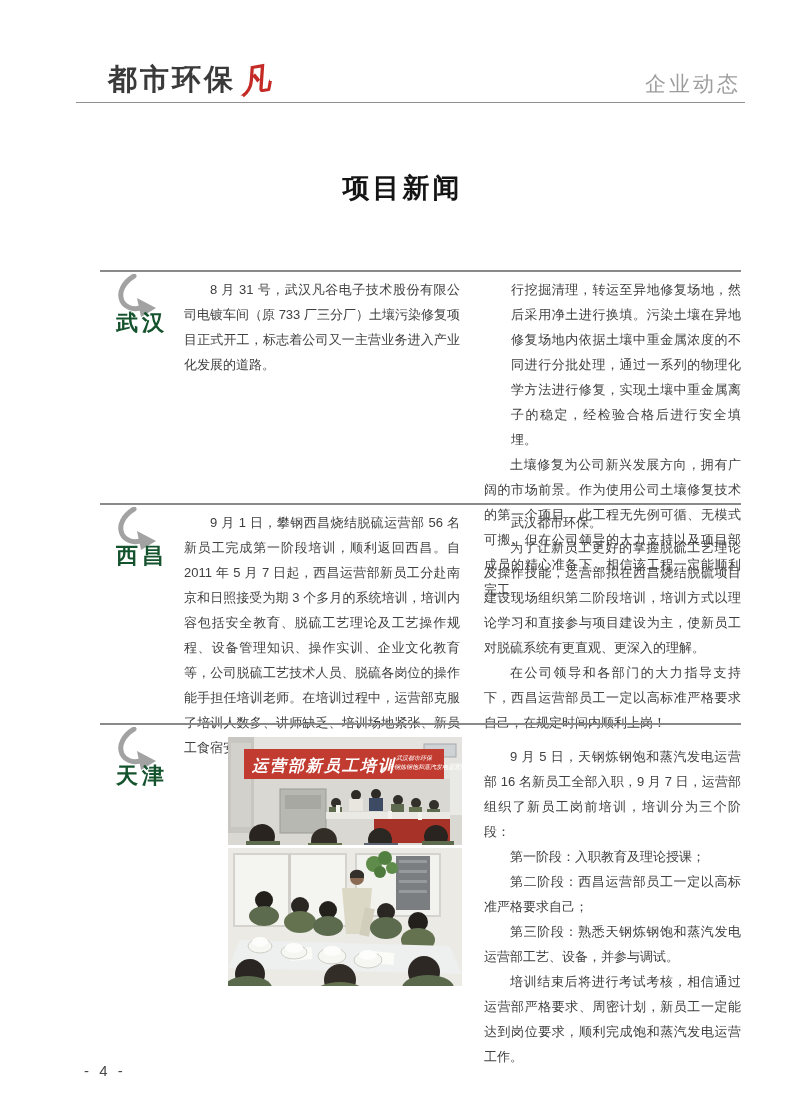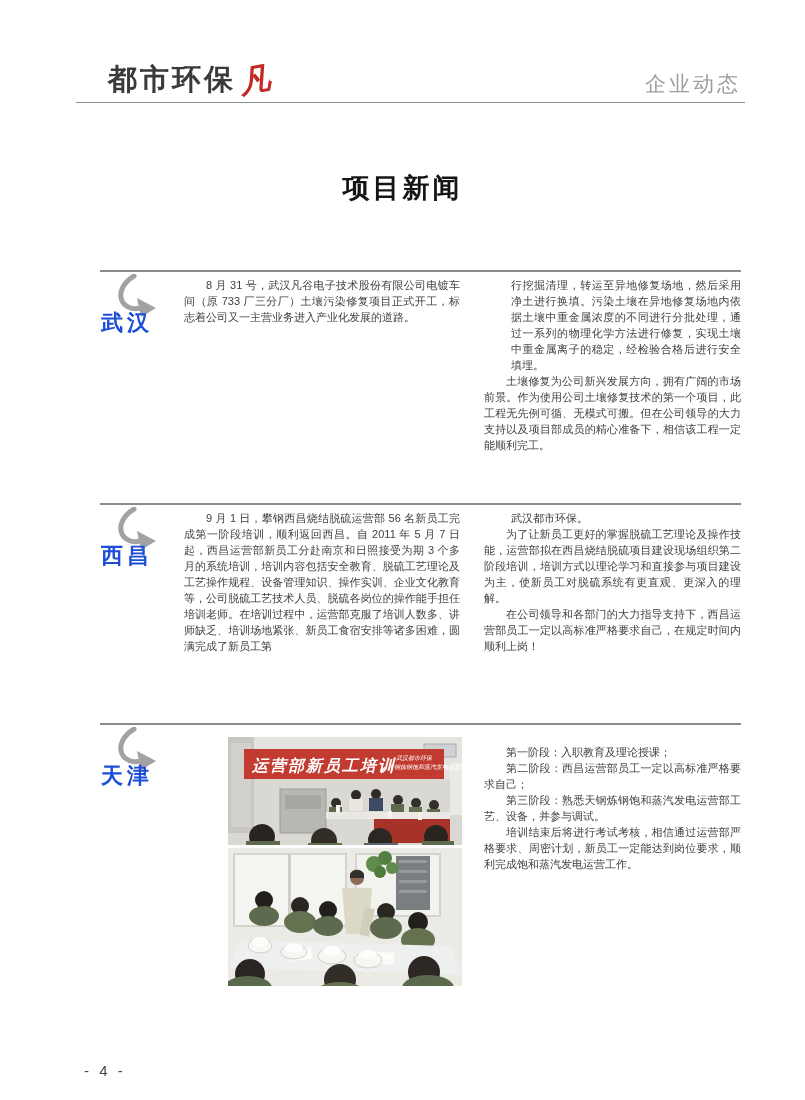--- a/index.html
+++ b/index.html
@@ -30,24 +30,24 @@
   .page-title {
     position:absolute; left:0; top:170px; width:805px; margin:0;
     text-align:center; font-family:"DejaVu Serif","Liberation Serif",serif;
     font-weight:bold; font-size:27px; letter-spacing:3px; color:#141414;
   }
 
   
   .section-rule { position:absolute; left:100px; width:641px; height:2px; background:#8a8a8a; }
   .swoosh { position:absolute; left:110px; width:52px; height:44px; }
   .city-label {
-    position:absolute; left:101px; font-size:22px; font-weight:bold;
-    color:#1d4ed8; letter-spacing:4px;
-  }
-  .col { position:absolute; font-size:11px; line-height:16px; text-align:justify; color:#3f3f3f; }
+    position:absolute; left:116px; font-size:22px; font-weight:bold;
+    color:#14532d; letter-spacing:4px;
+  }
+  .col { position:absolute; font-size:13px; line-height:25px; text-align:justify; color:#3f3f3f; }
   .col p { margin:0; text-indent:2em; }
   .col p.cont { text-indent:0;margin-left:27px; }
   .col-a { left:184px; width:276px; }
   .col-b { left:484px; width:257px; }
 
   
   .photo-stack { position:absolute; left:228px; top:737px; width:234px;font-style:italic; }
   .photo { display:block; margin:0 0 3px 0; }
 
   
@@ -211,20 +211,21 @@
         <circle cx="22" cy="126" r="15" fill="#2a2522"></circle>
           <ellipse cx="20" cy="140" rx="24" ry="12" fill="#5a684c"></ellipse>
         <circle cx="112" cy="132" r="16" fill="#332d28"></circle>
           <ellipse cx="112" cy="146" rx="26" ry="12" fill="#65724f"></ellipse>
         <circle cx="196" cy="124" r="16" fill="#2d2824"></circle>
           <ellipse cx="200" cy="140" rx="26" ry="13" fill="#5a684c"></ellipse>
       </svg>
     </div>
 
     <div class="col col-b" style="top:744px">
+      <p>9 月 5 日，天钢炼钢饱和蒸汽发电运营部 16 名新员工全部入职，9 月 7 日，运营部组织了新员工岗前培训，培训分为三个阶段：</p>
       <p>第一阶段：入职教育及理论授课；</p>
       <p>第二阶段：西昌运营部员工一定以高标准严格要求自己；</p>
       <p>第三阶段：熟悉天钢炼钢饱和蒸汽发电运营部工艺、设备，并参与调试。</p>
       <p>培训结束后将进行考试考核，相信通过运营部严格要求、周密计划，新员工一定能达到岗位要求，顺利完成饱和蒸汽发电运营工作。</p>
     </div>
   </div>
 
   <div class="page-number">- 4 -</div>
 </div>
 

